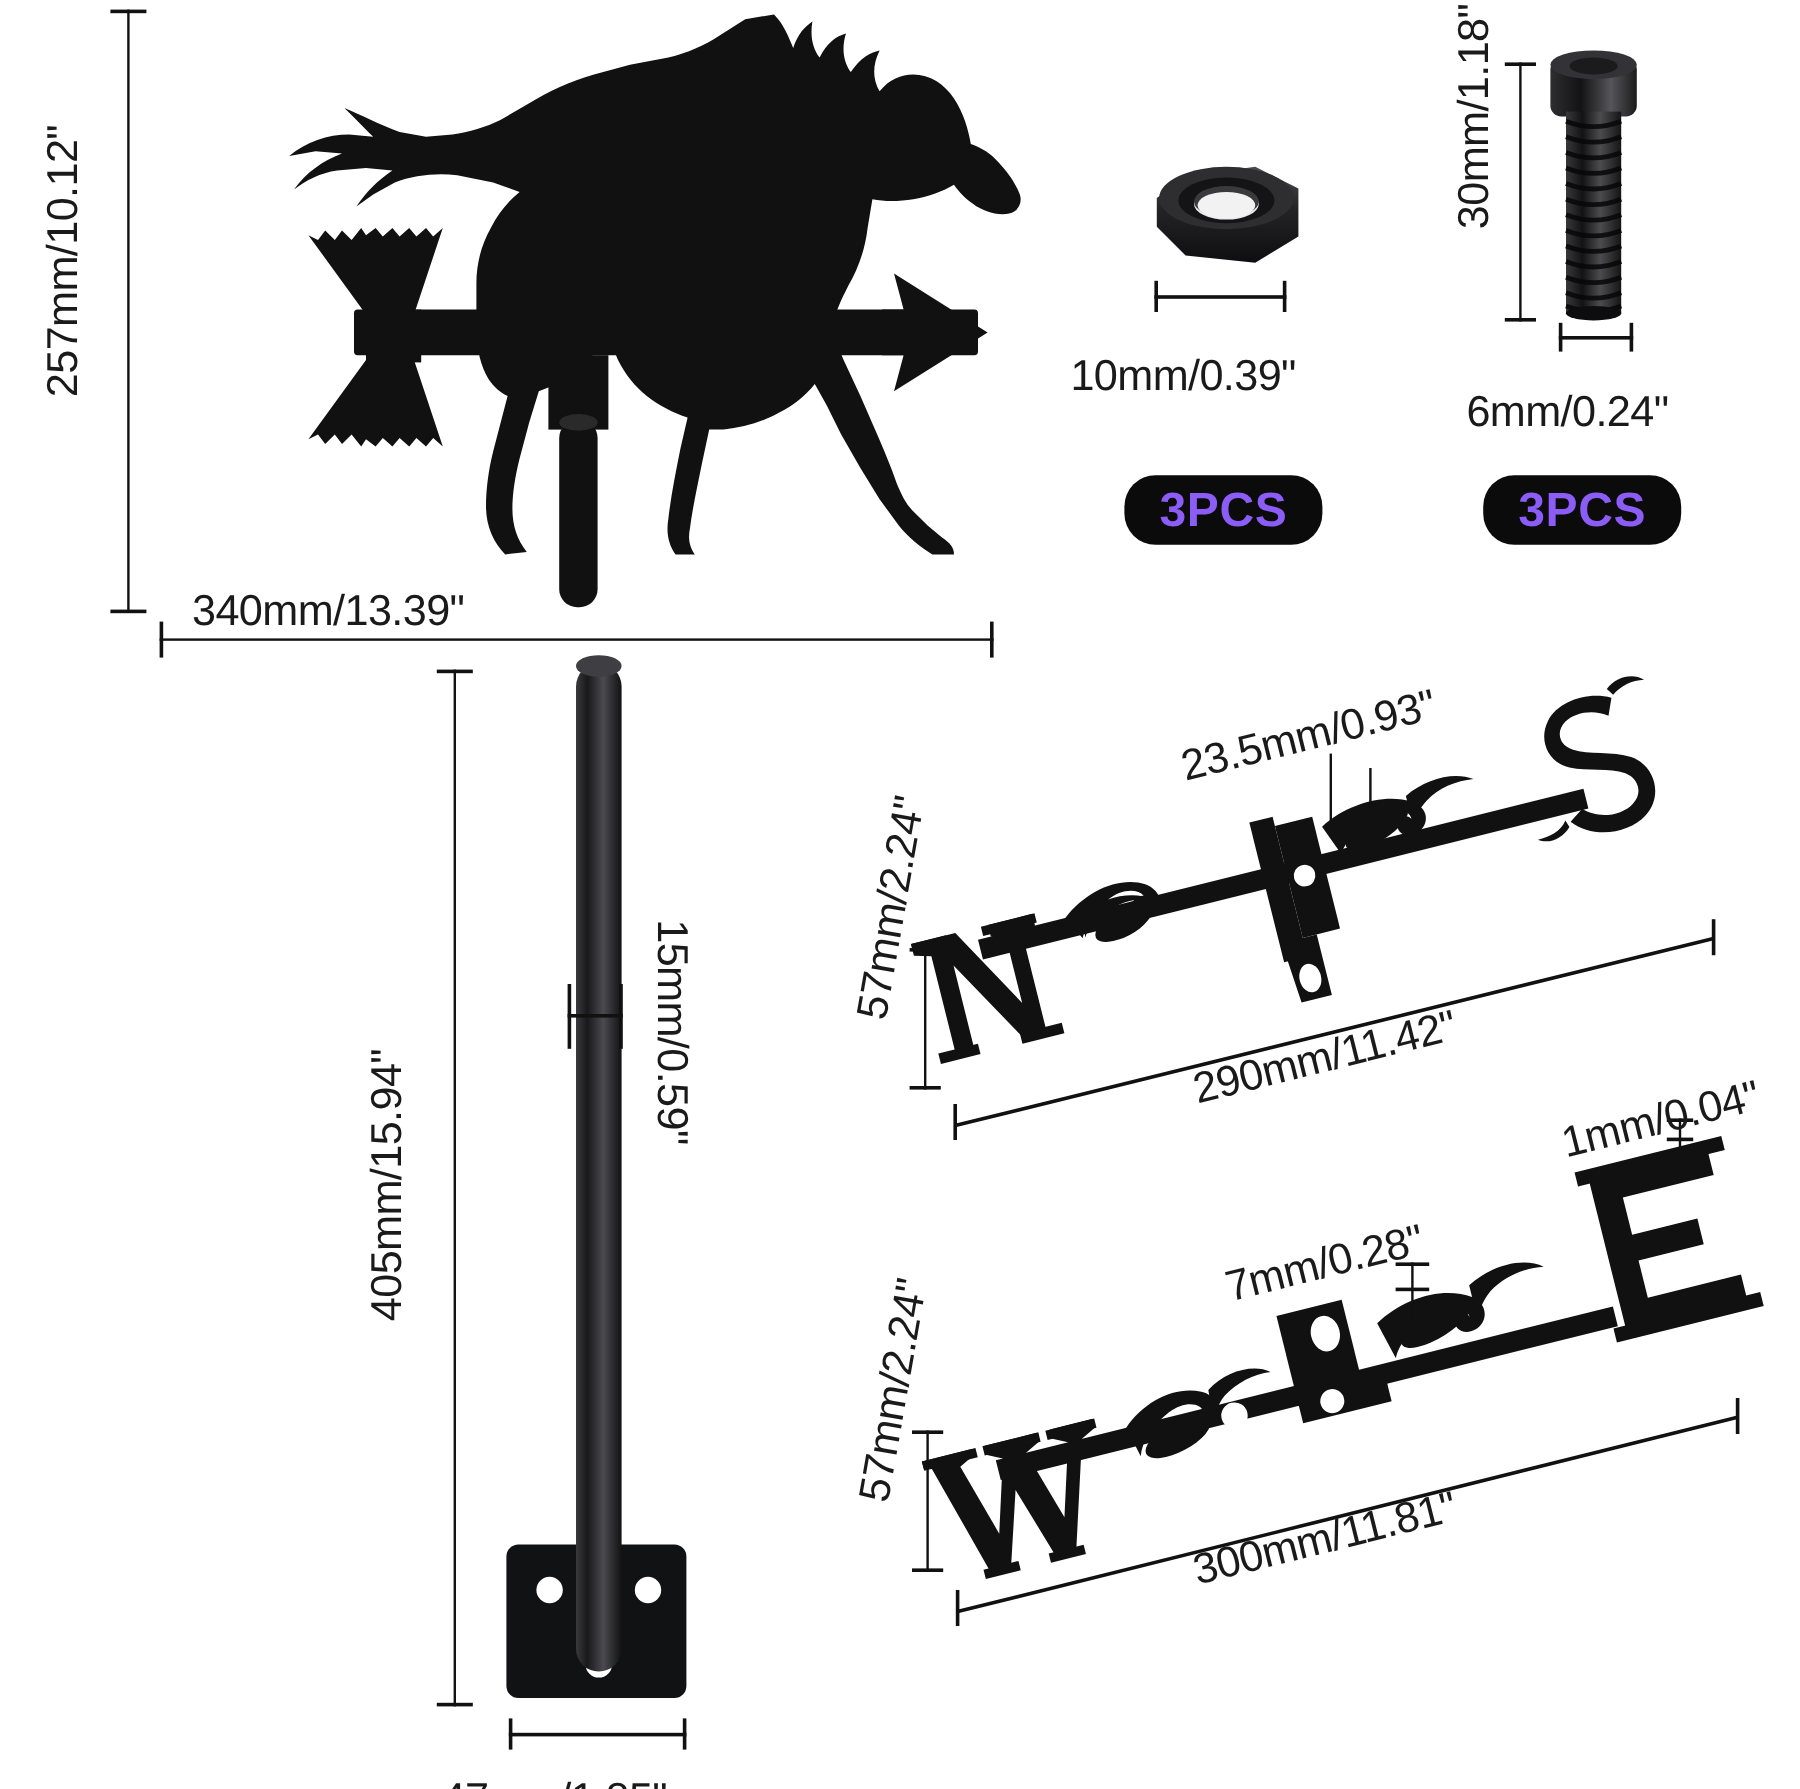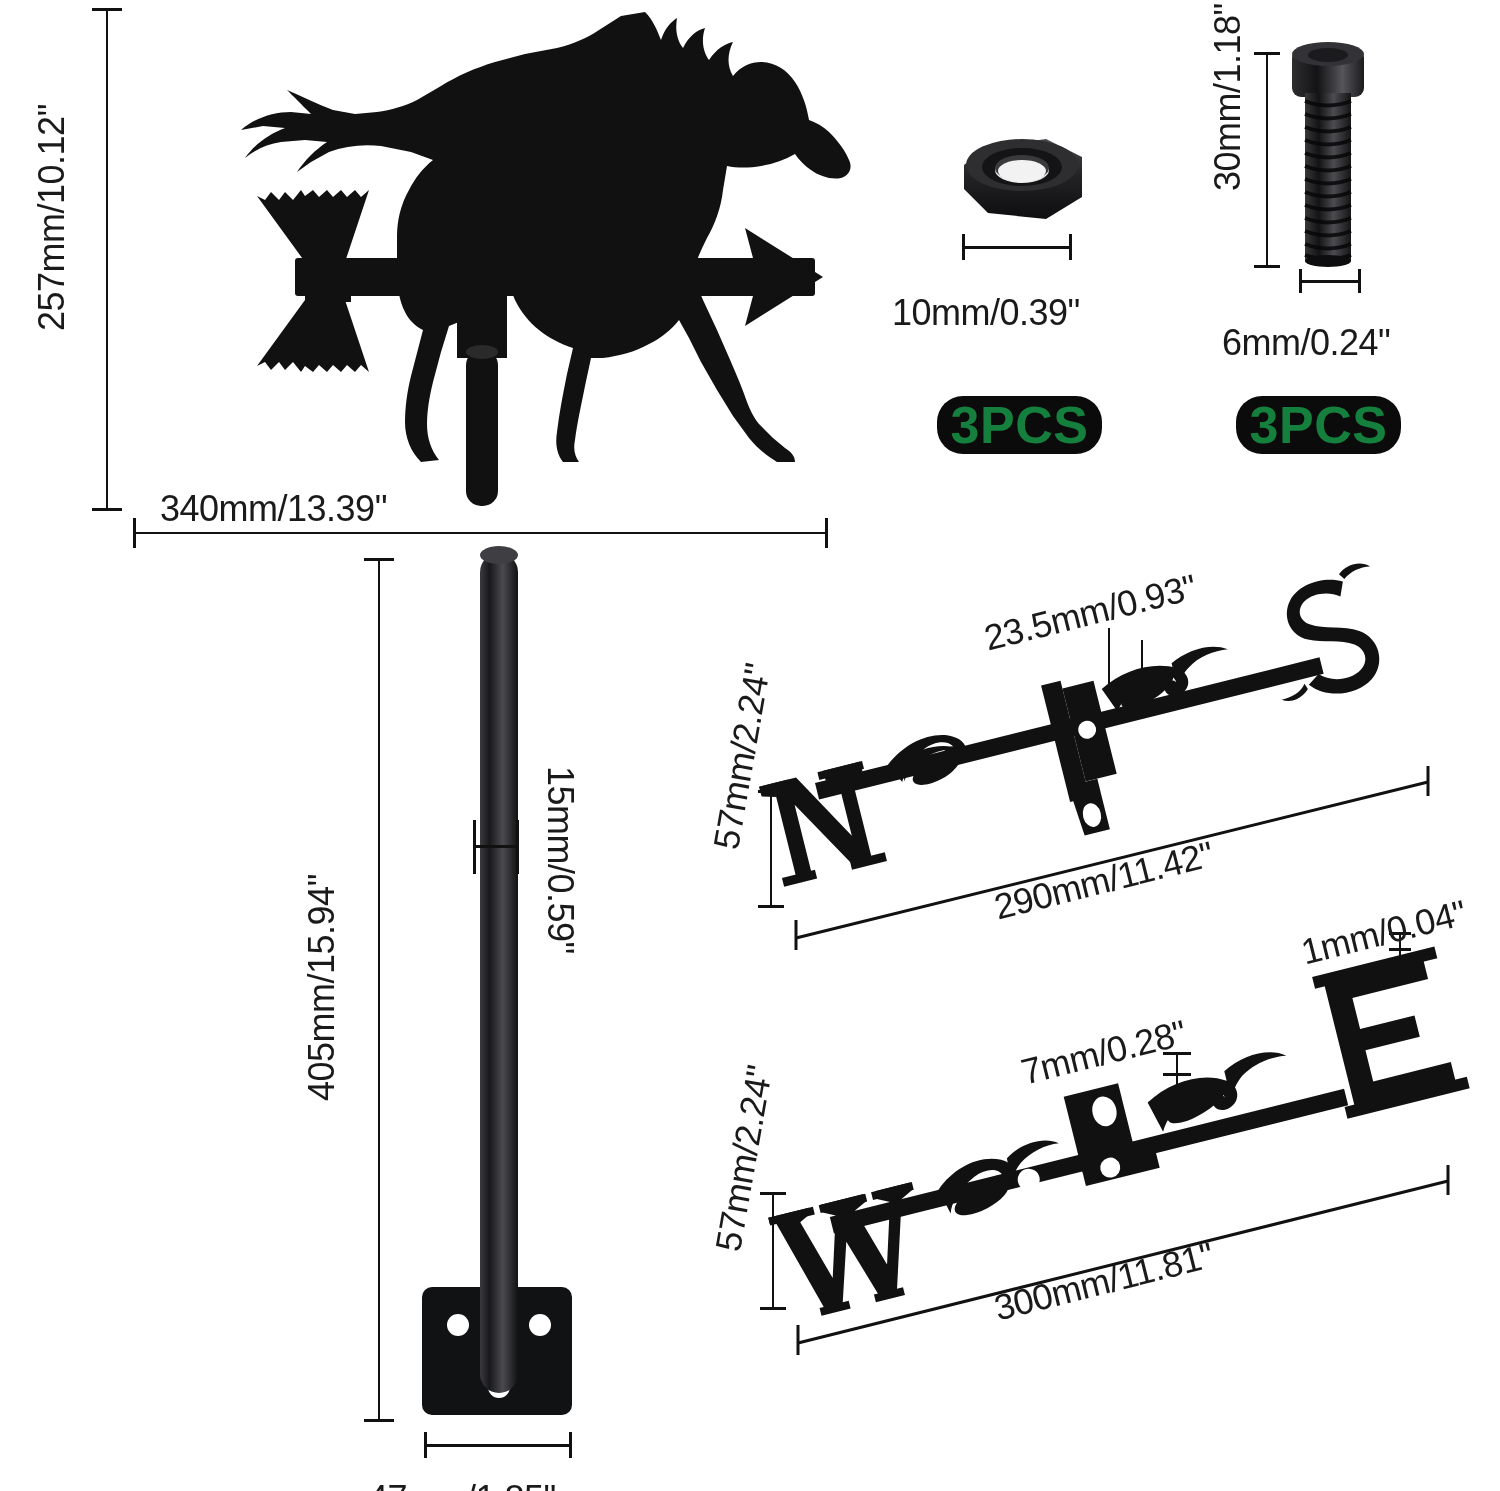--- a/index.html
+++ b/index.html
@@ -3,22 +3,22 @@
 <meta charset="utf-8">
 <style>
   html,body{margin:0;padding:0;background:#fff;}
   body{width:1500px;height:1491px;position:relative;
        font-family:"Liberation Sans",sans-serif;color:#111;overflow:hidden;}
   .stage{position:absolute;inset:0;}
   .dimtext{position:absolute;white-space:nowrap;font-size:36px;color:#1a1a1a;
            letter-spacing:-.5px;transform-origin:0 50%;}
   .ln{position:absolute;background:#111;}
   svg{display:block;overflow:visible;}
-  .badge{position:absolute;background:#0b0b0b;color:#15803d;font-weight:bold;
-         font-size:52px;border-radius:26px;display:flex;align-items:center;
+  .badge{position:absolute;background:#0b0b0b;color:#8b5cf6;font-weight:bold;
+         font-size:40px;border-radius:26px;display:flex;align-items:center;
          justify-content:center;letter-spacing:.5px;}
 </style>
 </head>
 <body>
 
 <div class="stage">
 
   <svg width="780" height="530" style="position:absolute;left:105px;top:0;">
     <g fill="#111">
 

